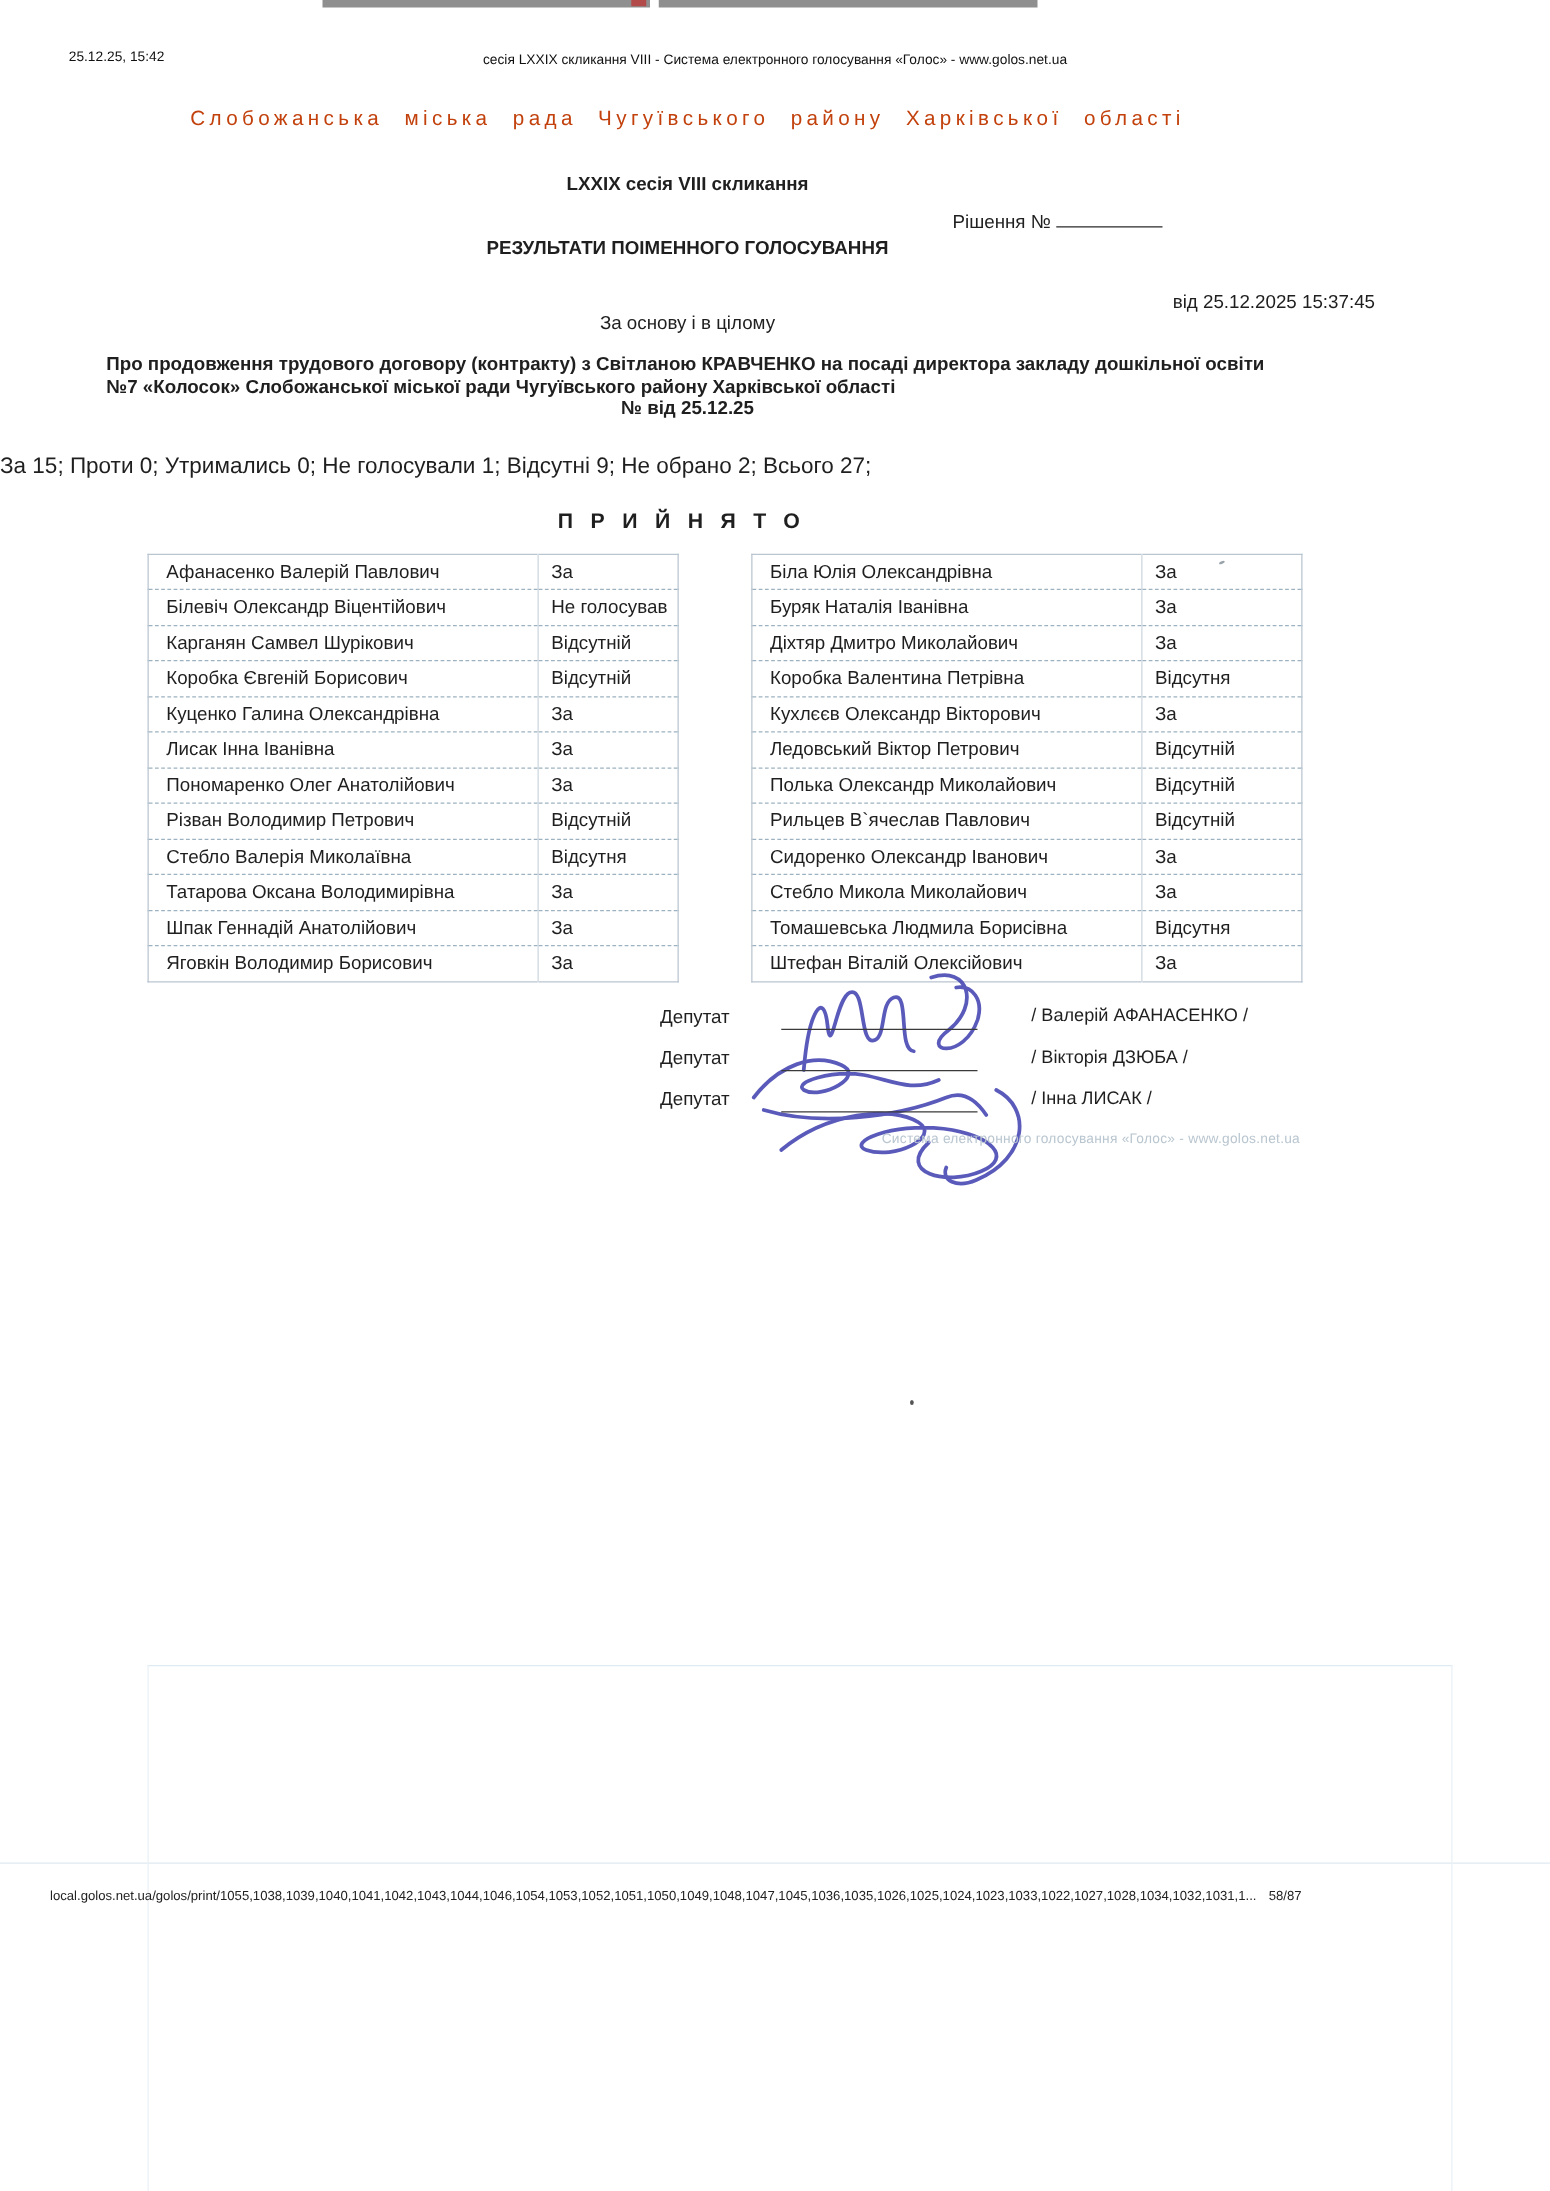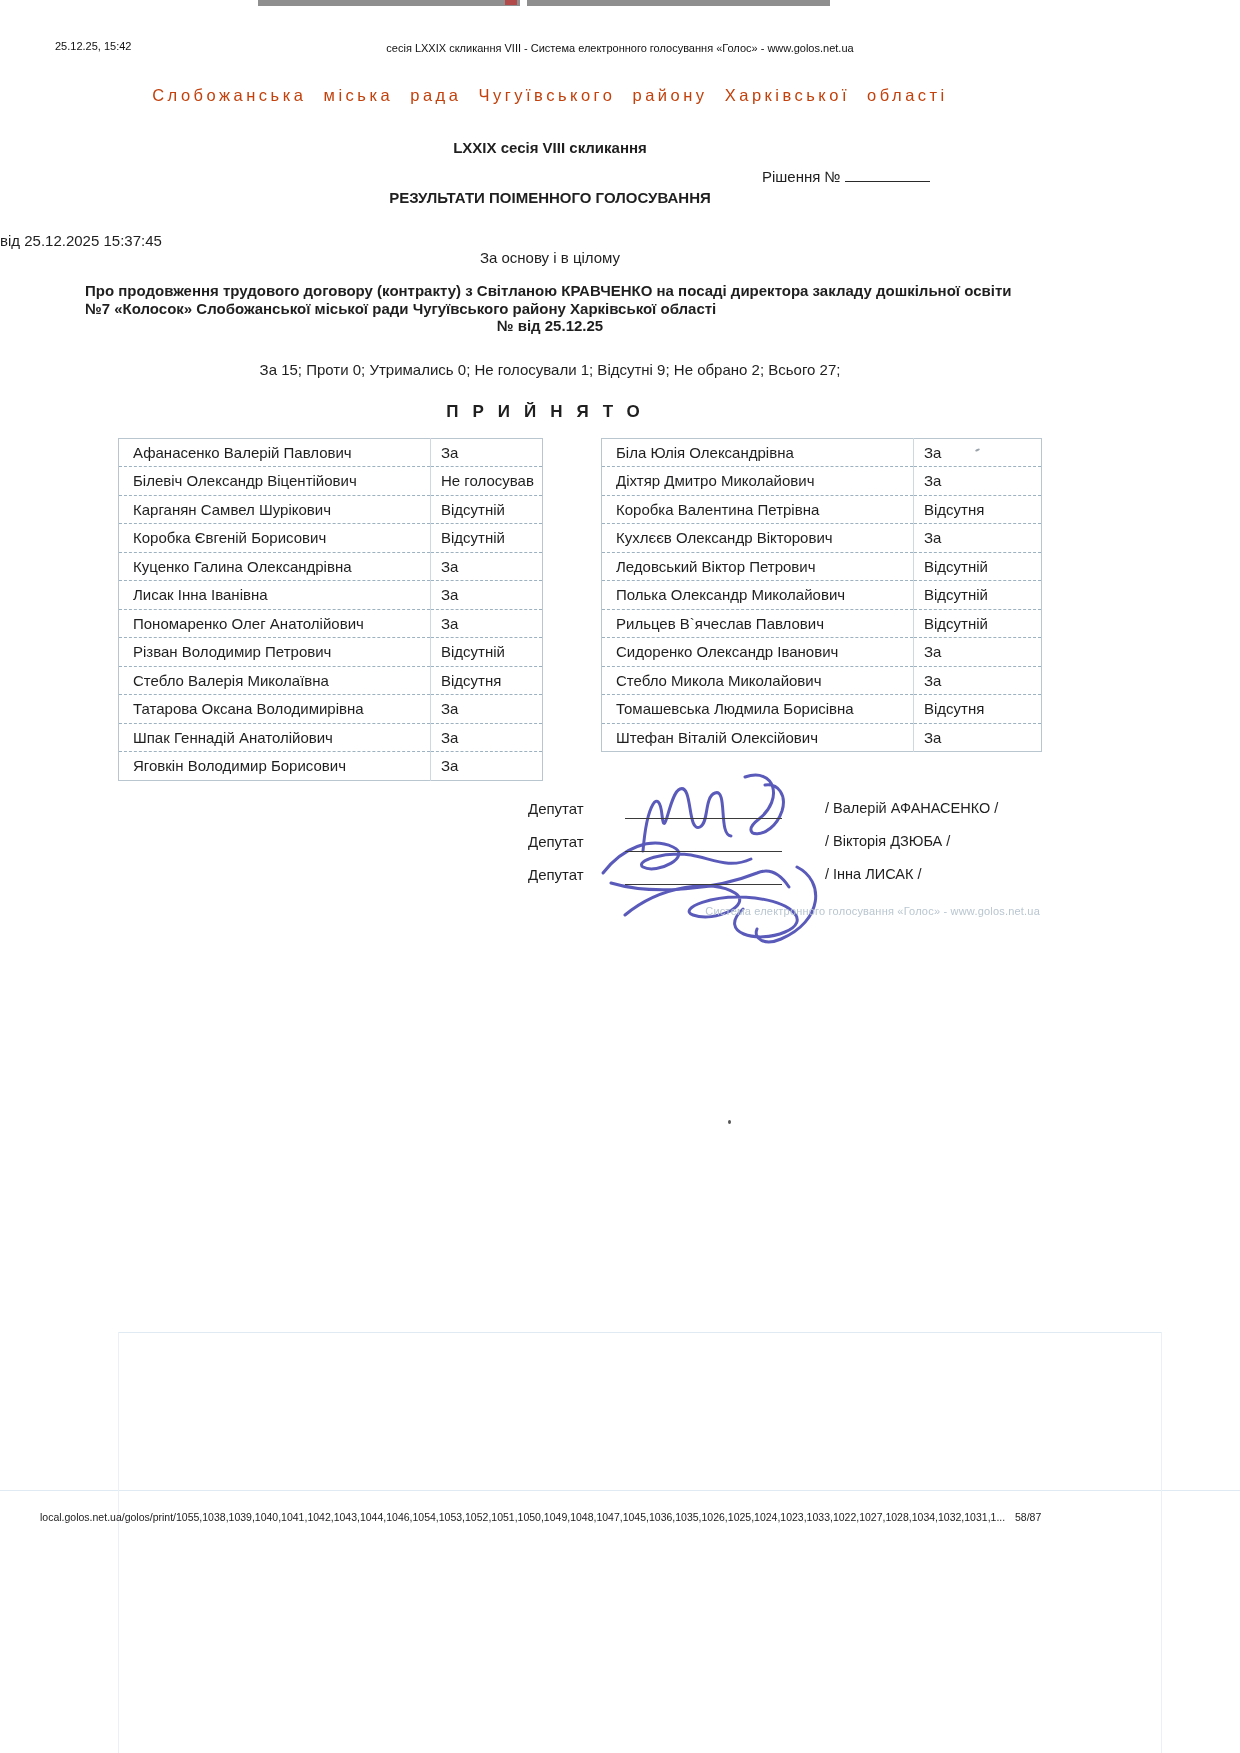--- a/index.html
+++ b/index.html
@@ -21,25 +21,25 @@
   .print-header .dt { position:absolute; left:55px; top:0; }
   .print-header .ttl { position:absolute; left:0; width:1240px; text-align:center; top:2px; }
 
   .content { position:absolute; left:0; top:0; width:1100px; }
 
   .council-title { margin-top:86px; text-align:center; font-size:16.5px; letter-spacing:3.5px; word-spacing:9px; color:#c2410c; }
   .session-title { margin-top:34px; text-align:center; font-size:15px; font-weight:bold; }
   .decision-line { margin-top:12px; margin-left:762px; font-size:15px; }
   .decision-line .blank { display:inline-block; width:85px; border-bottom:1.5px solid #2a2a2a; height:14px; margin-left:4px; }
   .results-title { margin-top:4px; text-align:center; font-size:15px; font-weight:bold; }
-  .vote-datetime { margin-top:26px; text-align:left; font-size:15px; }
+  .vote-datetime { margin-top:26px; text-align:right; font-size:15px; }
   .vote-basis { margin-top:0px; text-align:center; font-size:15px; }
   .subject { margin:16px auto 0; width:930px; text-align:left; font-size:15px; font-weight:bold; line-height:17.5px; }
   .subject-number { text-align:center; font-size:15px; font-weight:bold; line-height:17.5px; }
-  .totals { margin-top:26px; text-align:center; font-size:15px; }
+  .totals { margin-top:26px; text-align:left; font-size:18px; }
   .outcome { margin-top:24px; text-align:center; font-size:17px; font-weight:bold; letter-spacing:14px; }
 
   .tables { display:flex; margin-left:118px; margin-top:16px; align-items:flex-start; }
   table.vtable { border-collapse:collapse; border:1px solid #b9c5cf; background:#fff; table-layout:fixed; }
   table.vtable.left  { width:424px; margin-right:58px;padding-left:28px; }
   table.vtable.right { width:440px; }
   table.vtable td { font-size:15px; height:28.5px; padding:2px 8px 2px 14px; border-top:1px dashed #9db2c0; white-space:nowrap; overflow:hidden; }
   table.vtable tr:first-child td { border-top:none; }
   table.vtable td.name { border-right:1px solid #cdd8e0; }
   table.vtable.left  td.name { width:312px; } table.vtable.left  td.vote { width:112px; padding-left:10px; }
@@ -145,20 +145,24 @@
             <tr>
               <td class="name">Яговкін Володимир Борисович</td>
               <td class="vote">За</td>
             </tr>
           </tbody>
       </table>
       <table class="vtable right">
         <tbody>
             <tr>
               <td class="name">Біла Юлія Олександрівна</td>
+              <td class="vote">За</td>
+            </tr>
+            <tr>
+              <td class="name">Буряк Наталія Іванівна</td>
               <td class="vote">За</td>
             </tr>
             <tr>
               <td class="name">Діхтяр Дмитро Миколайович</td>
               <td class="vote">За</td>
             </tr>
             <tr>
               <td class="name">Коробка Валентина Петрівна</td>
               <td class="vote">Відсутня</td>
             </tr>

